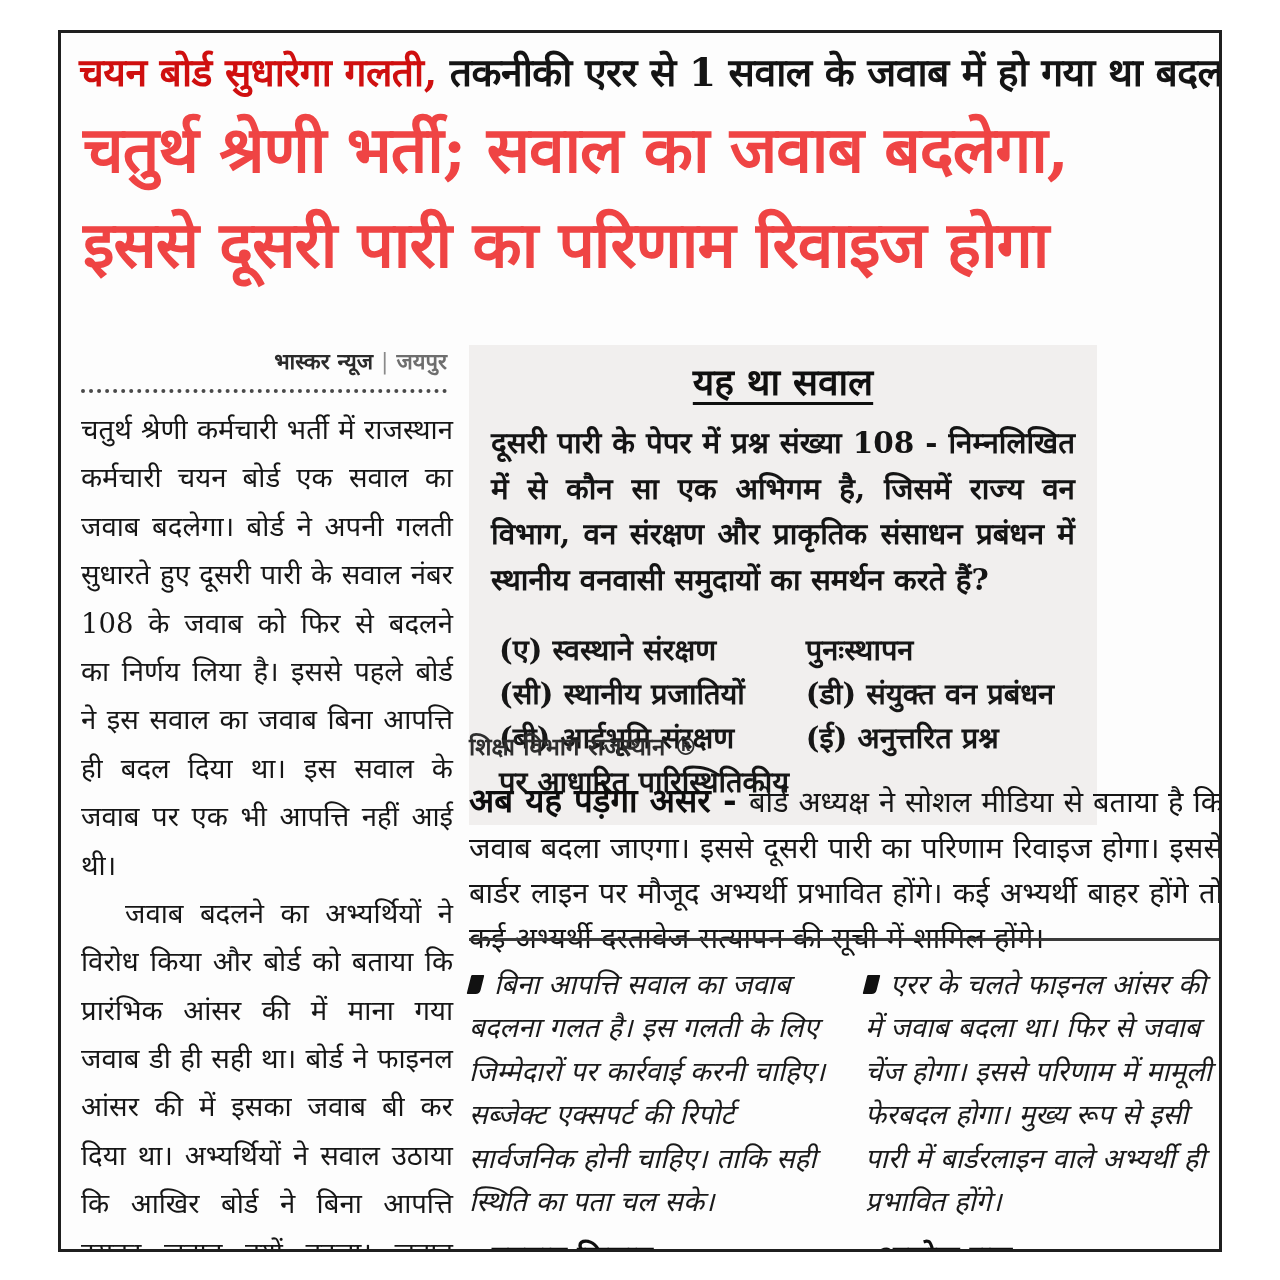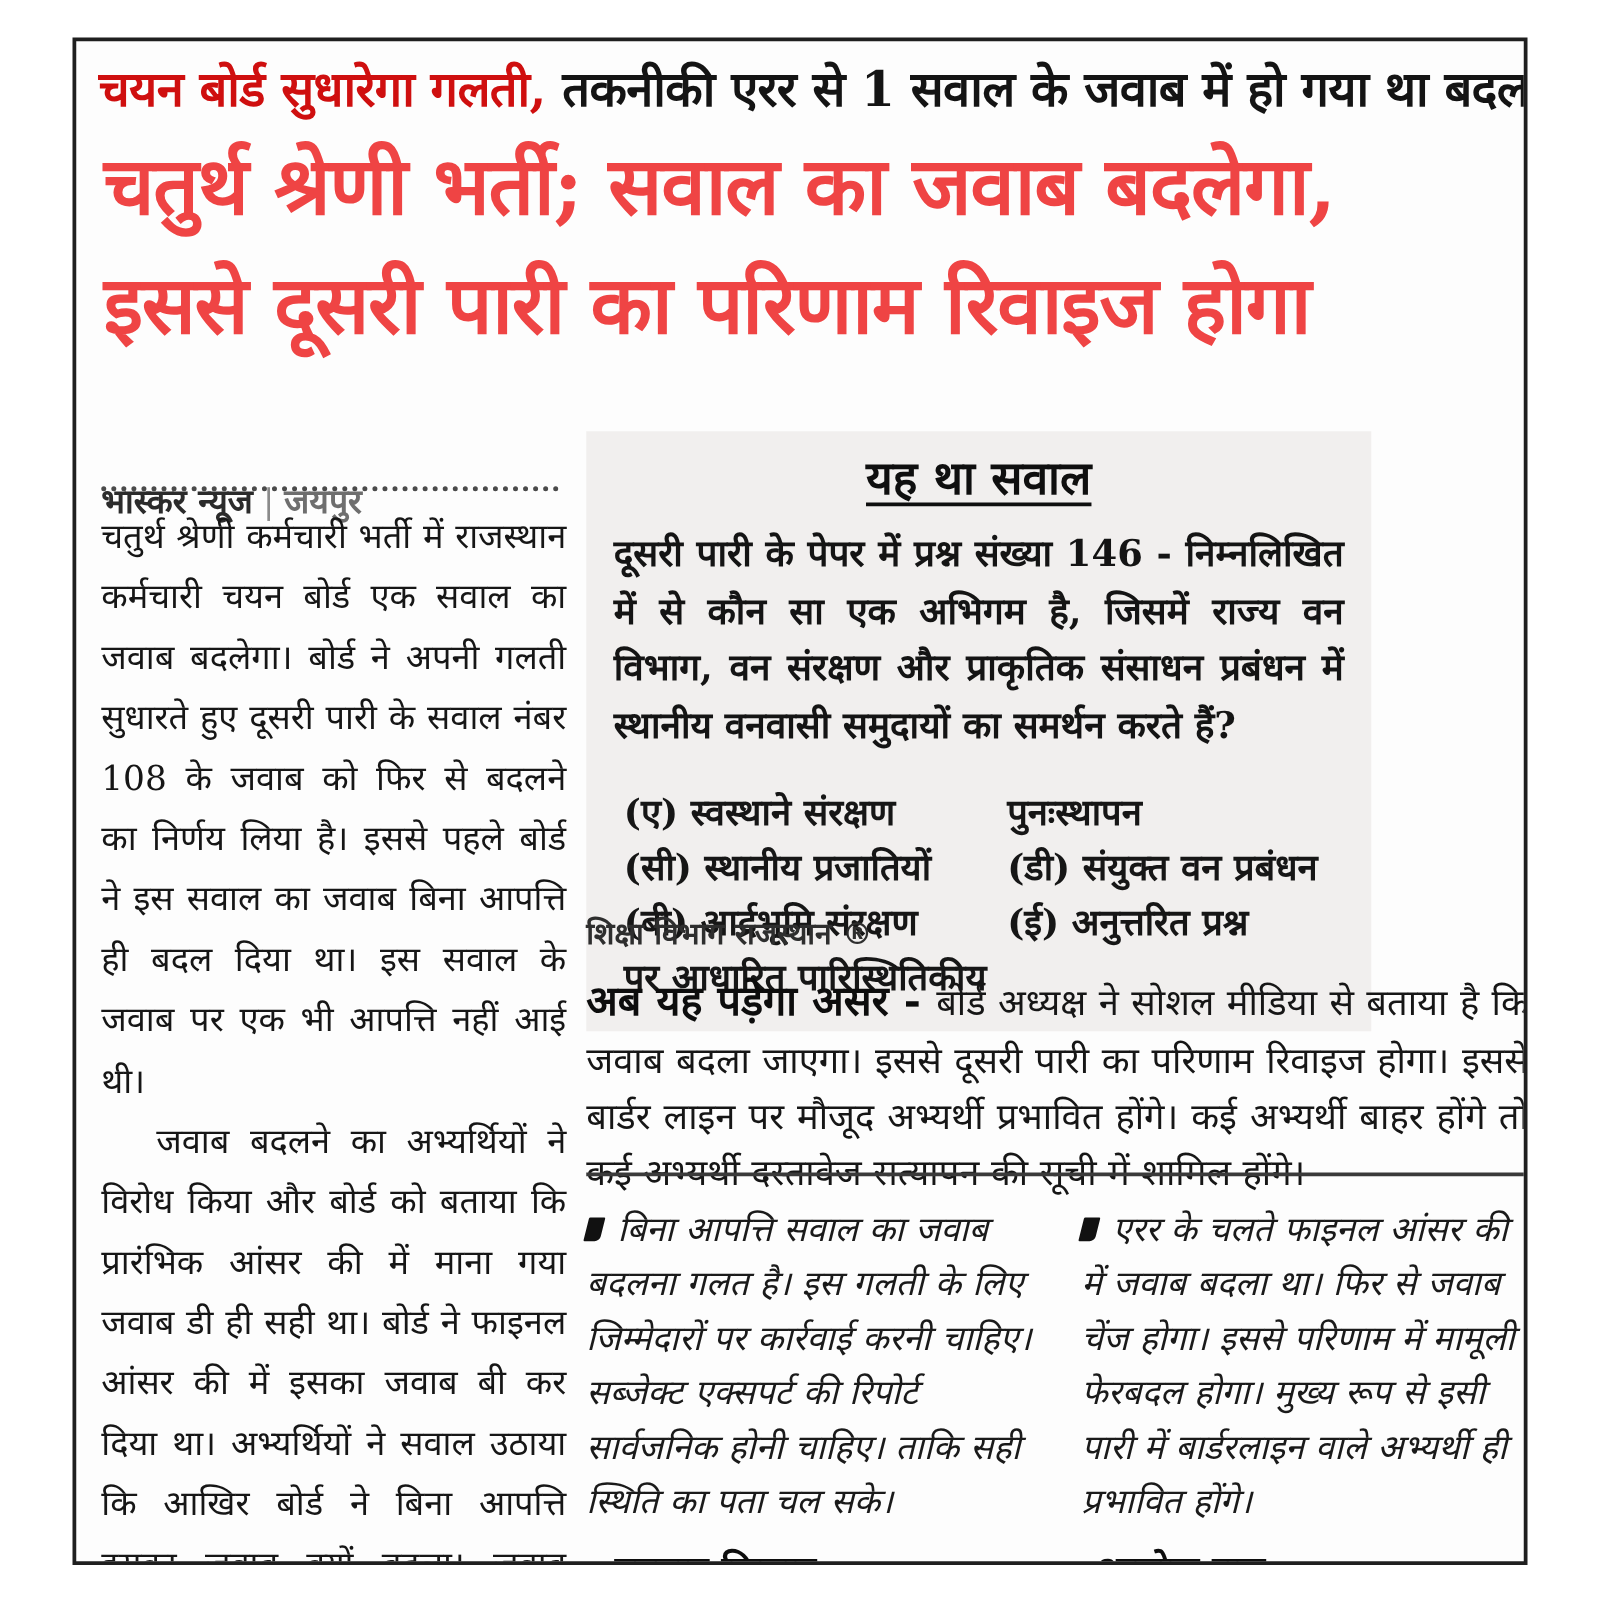--- a/index.html
+++ b/index.html
@@ -18,21 +18,21 @@
   .kicker .rest { color:#141414; }
   
   .headline {
     position:absolute; left:22px; top:70px; width:1120px;
     font-size:64px; font-weight:800; color:#ef4444; line-height:1.48;
     letter-spacing:-1px;
   }
   
   .byline {
     position:absolute; left:20px; top:312px; width:366px;
-    text-align:left; font-size:27px; font-weight:bold; color:#2b2b2b;margin-top:36px;
+    text-align:right; font-size:22px; font-weight:bold; color:#2b2b2b;
   }
   .byline .sep { color:#8a8a8a; font-weight:normal; padding:0 8px; }
   .byline .loc { color:#6e6e6e; }
   .dotted-rule {
     position:absolute; left:20px; top:356px; width:366px; height:0;
     border-bottom:4px dotted #4a4a4a;
   }
   
   .left-col {
     position:absolute; left:20px; top:372px; width:372px;
@@ -110,21 +110,21 @@
   </div>
   <div class="dotted-rule"></div>
 
   <div class="left-col">
     <p>चतुर्थ श्रेणी कर्मचारी भर्ती में राजस्थान कर्मचारी चयन बोर्ड एक सवाल का जवाब बदलेगा। बोर्ड ने अपनी गलती सुधारते हुए दूसरी पारी के सवाल नंबर 108 के जवाब को फिर से बदलने का निर्णय लिया है। इससे पहले बोर्ड ने इस सवाल का जवाब बिना आपत्ति ही बदल दिया था। इस सवाल के जवाब पर एक भी आपत्ति नहीं आई थी।</p>
     <p class="indent">जवाब बदलने का अभ्यर्थियों ने विरोध किया और बोर्ड को बताया कि प्रारंभिक आंसर की में माना गया जवाब डी ही सही था। बोर्ड ने फाइनल आंसर की में इसका जवाब बी कर दिया था। अभ्यर्थियों ने सवाल उठाया कि आखिर बोर्ड ने बिना आपत्ति इसका जवाब क्यों बदला। जवाब बदलने से अब दूसरी पारी का परिणाम भी रिवाइज होने की नौबत आ गई है। इससे कई अभ्यर्थी प्रभावित होंगे।</p>
   </div>
 
   <div class="qbox">
     <div class="qbox-title">यह था सवाल</div>
-    <div class="qbox-question">दूसरी पारी के पेपर में प्रश्न संख्या 146 - निम्नलिखित में से कौन सा एक अभिगम है, जिसमें राज्य वन विभाग, वन संरक्षण और प्राकृतिक संसाधन प्रबंधन में स्थानीय वनवासी समुदायों का समर्थन करते हैं?</div>
+    <div class="qbox-question">दूसरी पारी के पेपर में प्रश्न संख्या 108 - निम्नलिखित में से कौन सा एक अभिगम है, जिसमें राज्य वन विभाग, वन संरक्षण और प्राकृतिक संसाधन प्रबंधन में स्थानीय वनवासी समुदायों का समर्थन करते हैं?</div>
     <div class="options">
       <div class="col-a">
         <div>(ए) स्वस्थाने संरक्षण</div>
         <div>(सी) स्थानीय प्रजातियों</div>
         <div>(बी) आर्द्रभूमि संरक्षण</div>
         <div>पर आधारित पारिस्थितिकीय</div>
       </div>
       <div class="col-b">
         <div>पुनःस्थापन</div>
         <div>(डी) संयुक्त वन प्रबंधन</div>

